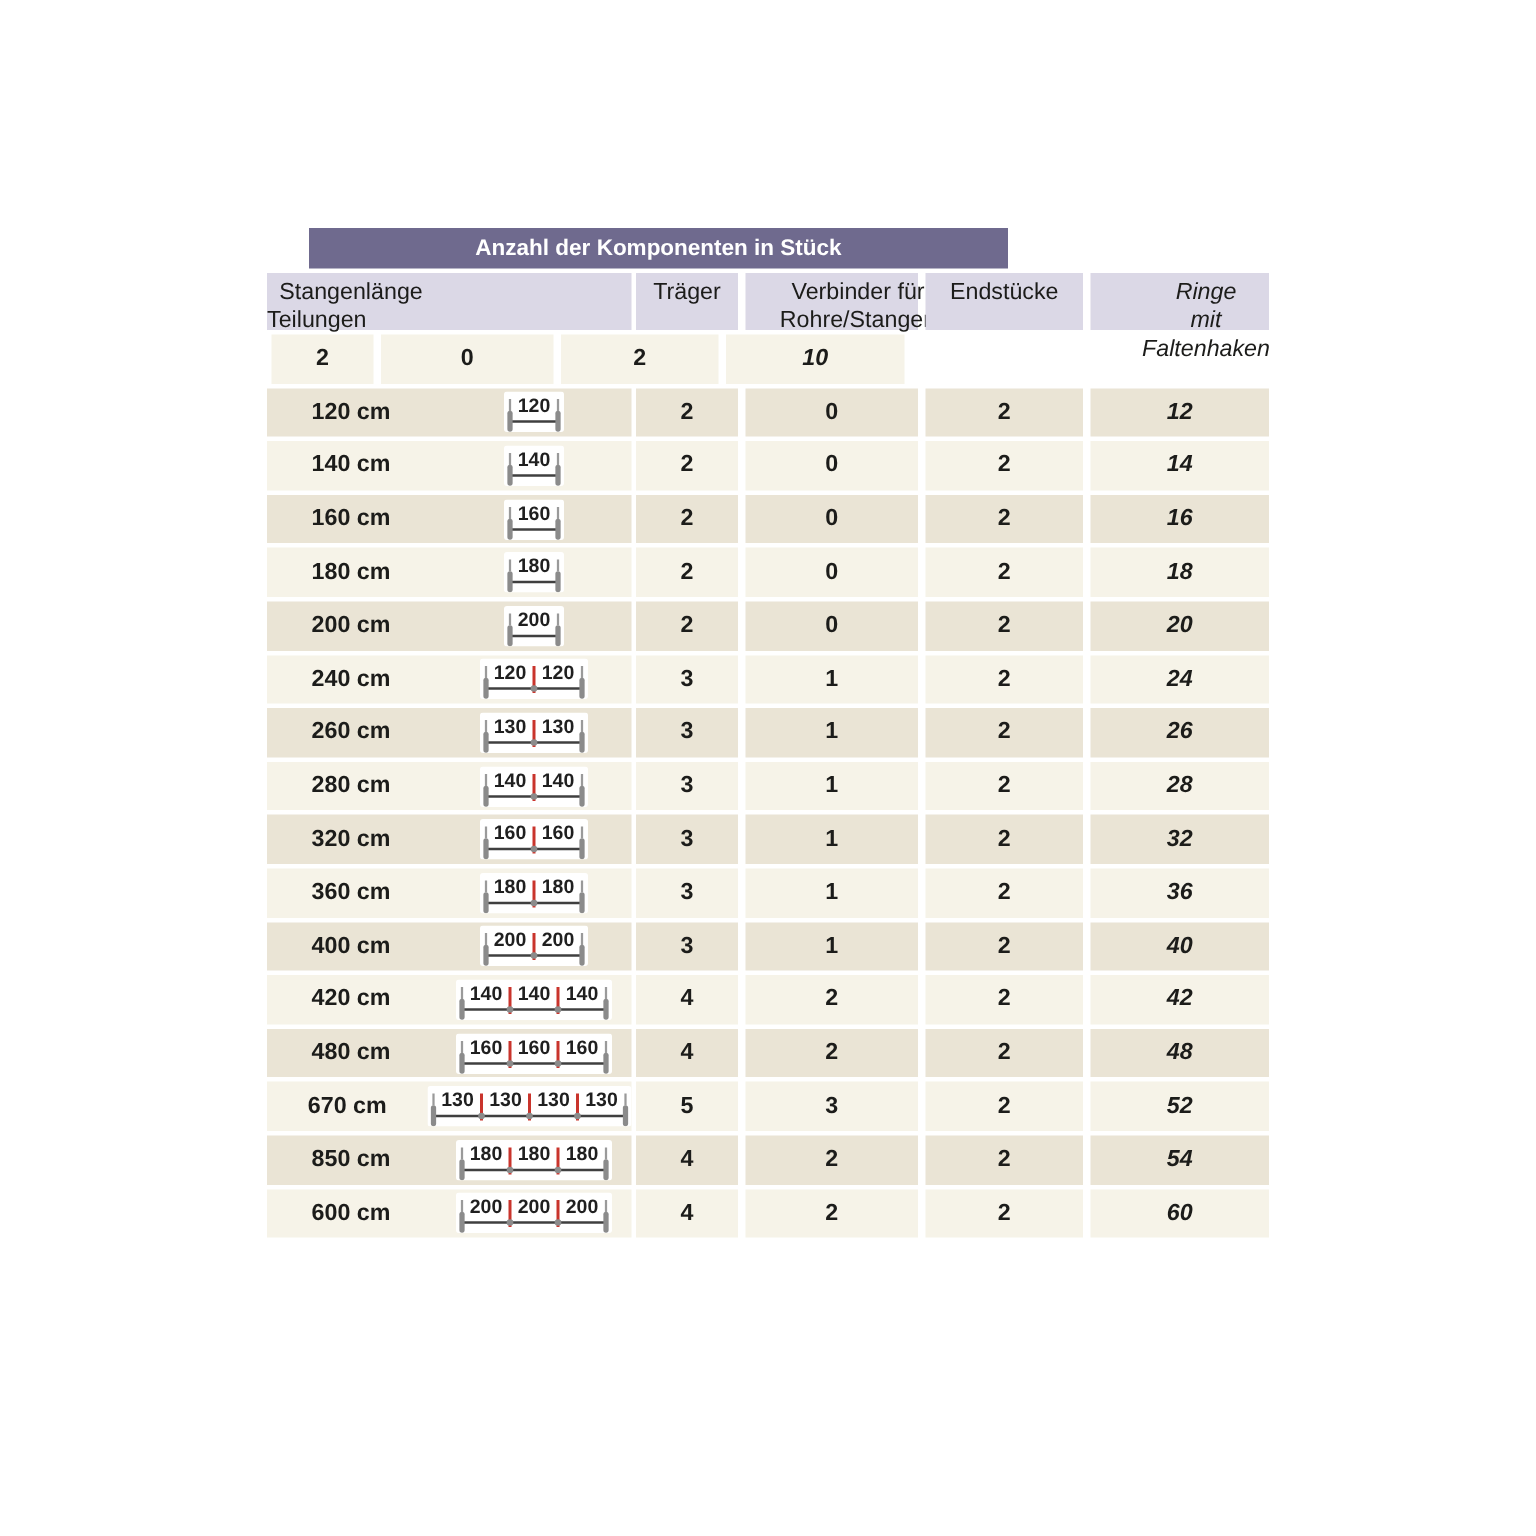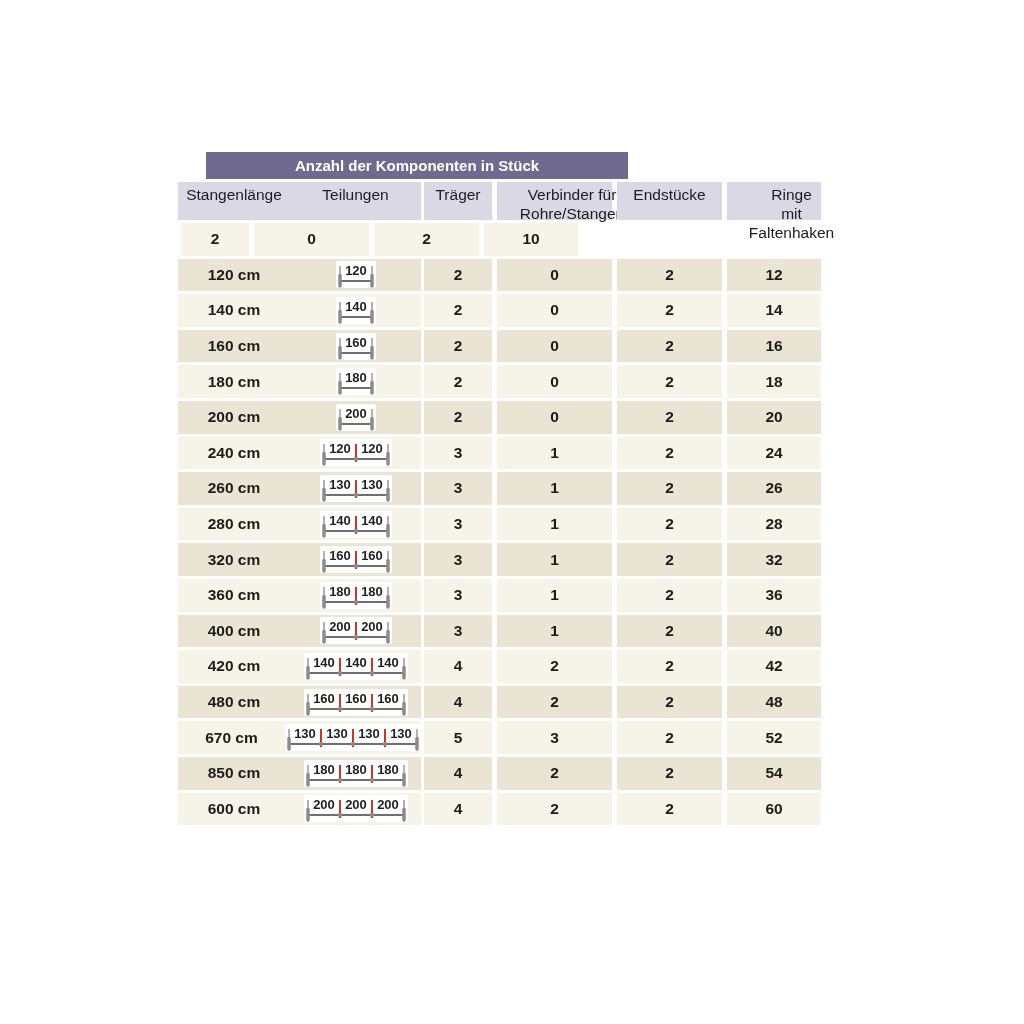--- a/index.html
+++ b/index.html
@@ -14,39 +14,40 @@
   }
   .title-bar{
     height:44px;background:var(--title-bg);color:#ffffff;
     display:flex;align-items:center;justify-content:center;
     font-size:23px;font-weight:bold;letter-spacing:.2px;
   }
   .row{display:flex;}
   .gapB{margin-left:3px;}
   .gapC,.gapD,.gapE{margin-left:5px;}
   .wSet{width:243px;}
-  .wComp{width:422px;margin-left:28px;}
+  .wComp{width:466px;margin-left:28px;}
   .wB{width:68px;}
   .wC{width:115px;}
   .wD{width:105px;}
-  .wE{width:94px;}
+  .wE{width:119px;font-style:italic;}
   .group-row .cell{
     height:27px;background:var(--group-bg);color:#ffffff;
     display:flex;align-items:center;justify-content:center;
     font-size:15px;font-weight:bold;
   }
   .header-row .cell{
     height:38px;background:var(--header-bg);color:#1c1c1a;
     font-size:15.5px;line-height:19px;
     display:flex;justify-content:center;align-items:flex-start;
     padding-top:3px;box-sizing:border-box;text-align:center;
   }
   .header-row .set-cell{
     display:flex;align-items:flex-start;justify-content:flex-start;
     padding-top:3px;
+    flex-direction:column;
   }
   .sub-len{width:112px;text-align:center;}
   .sub-div{flex:1;text-align:center;}
   .hdr-2line{display:flex;flex-direction:column;align-items:center;margin-left:35px;}
   .data-rows{display:flex;flex-direction:column;gap:3px;}
   .data-row{display:flex;height:32.6px;}
   .data-row .cell{
     display:flex;align-items:center;justify-content:center;
     font-size:15.5px;font-weight:bold;color:#1c1c1a;
     height:100%;

